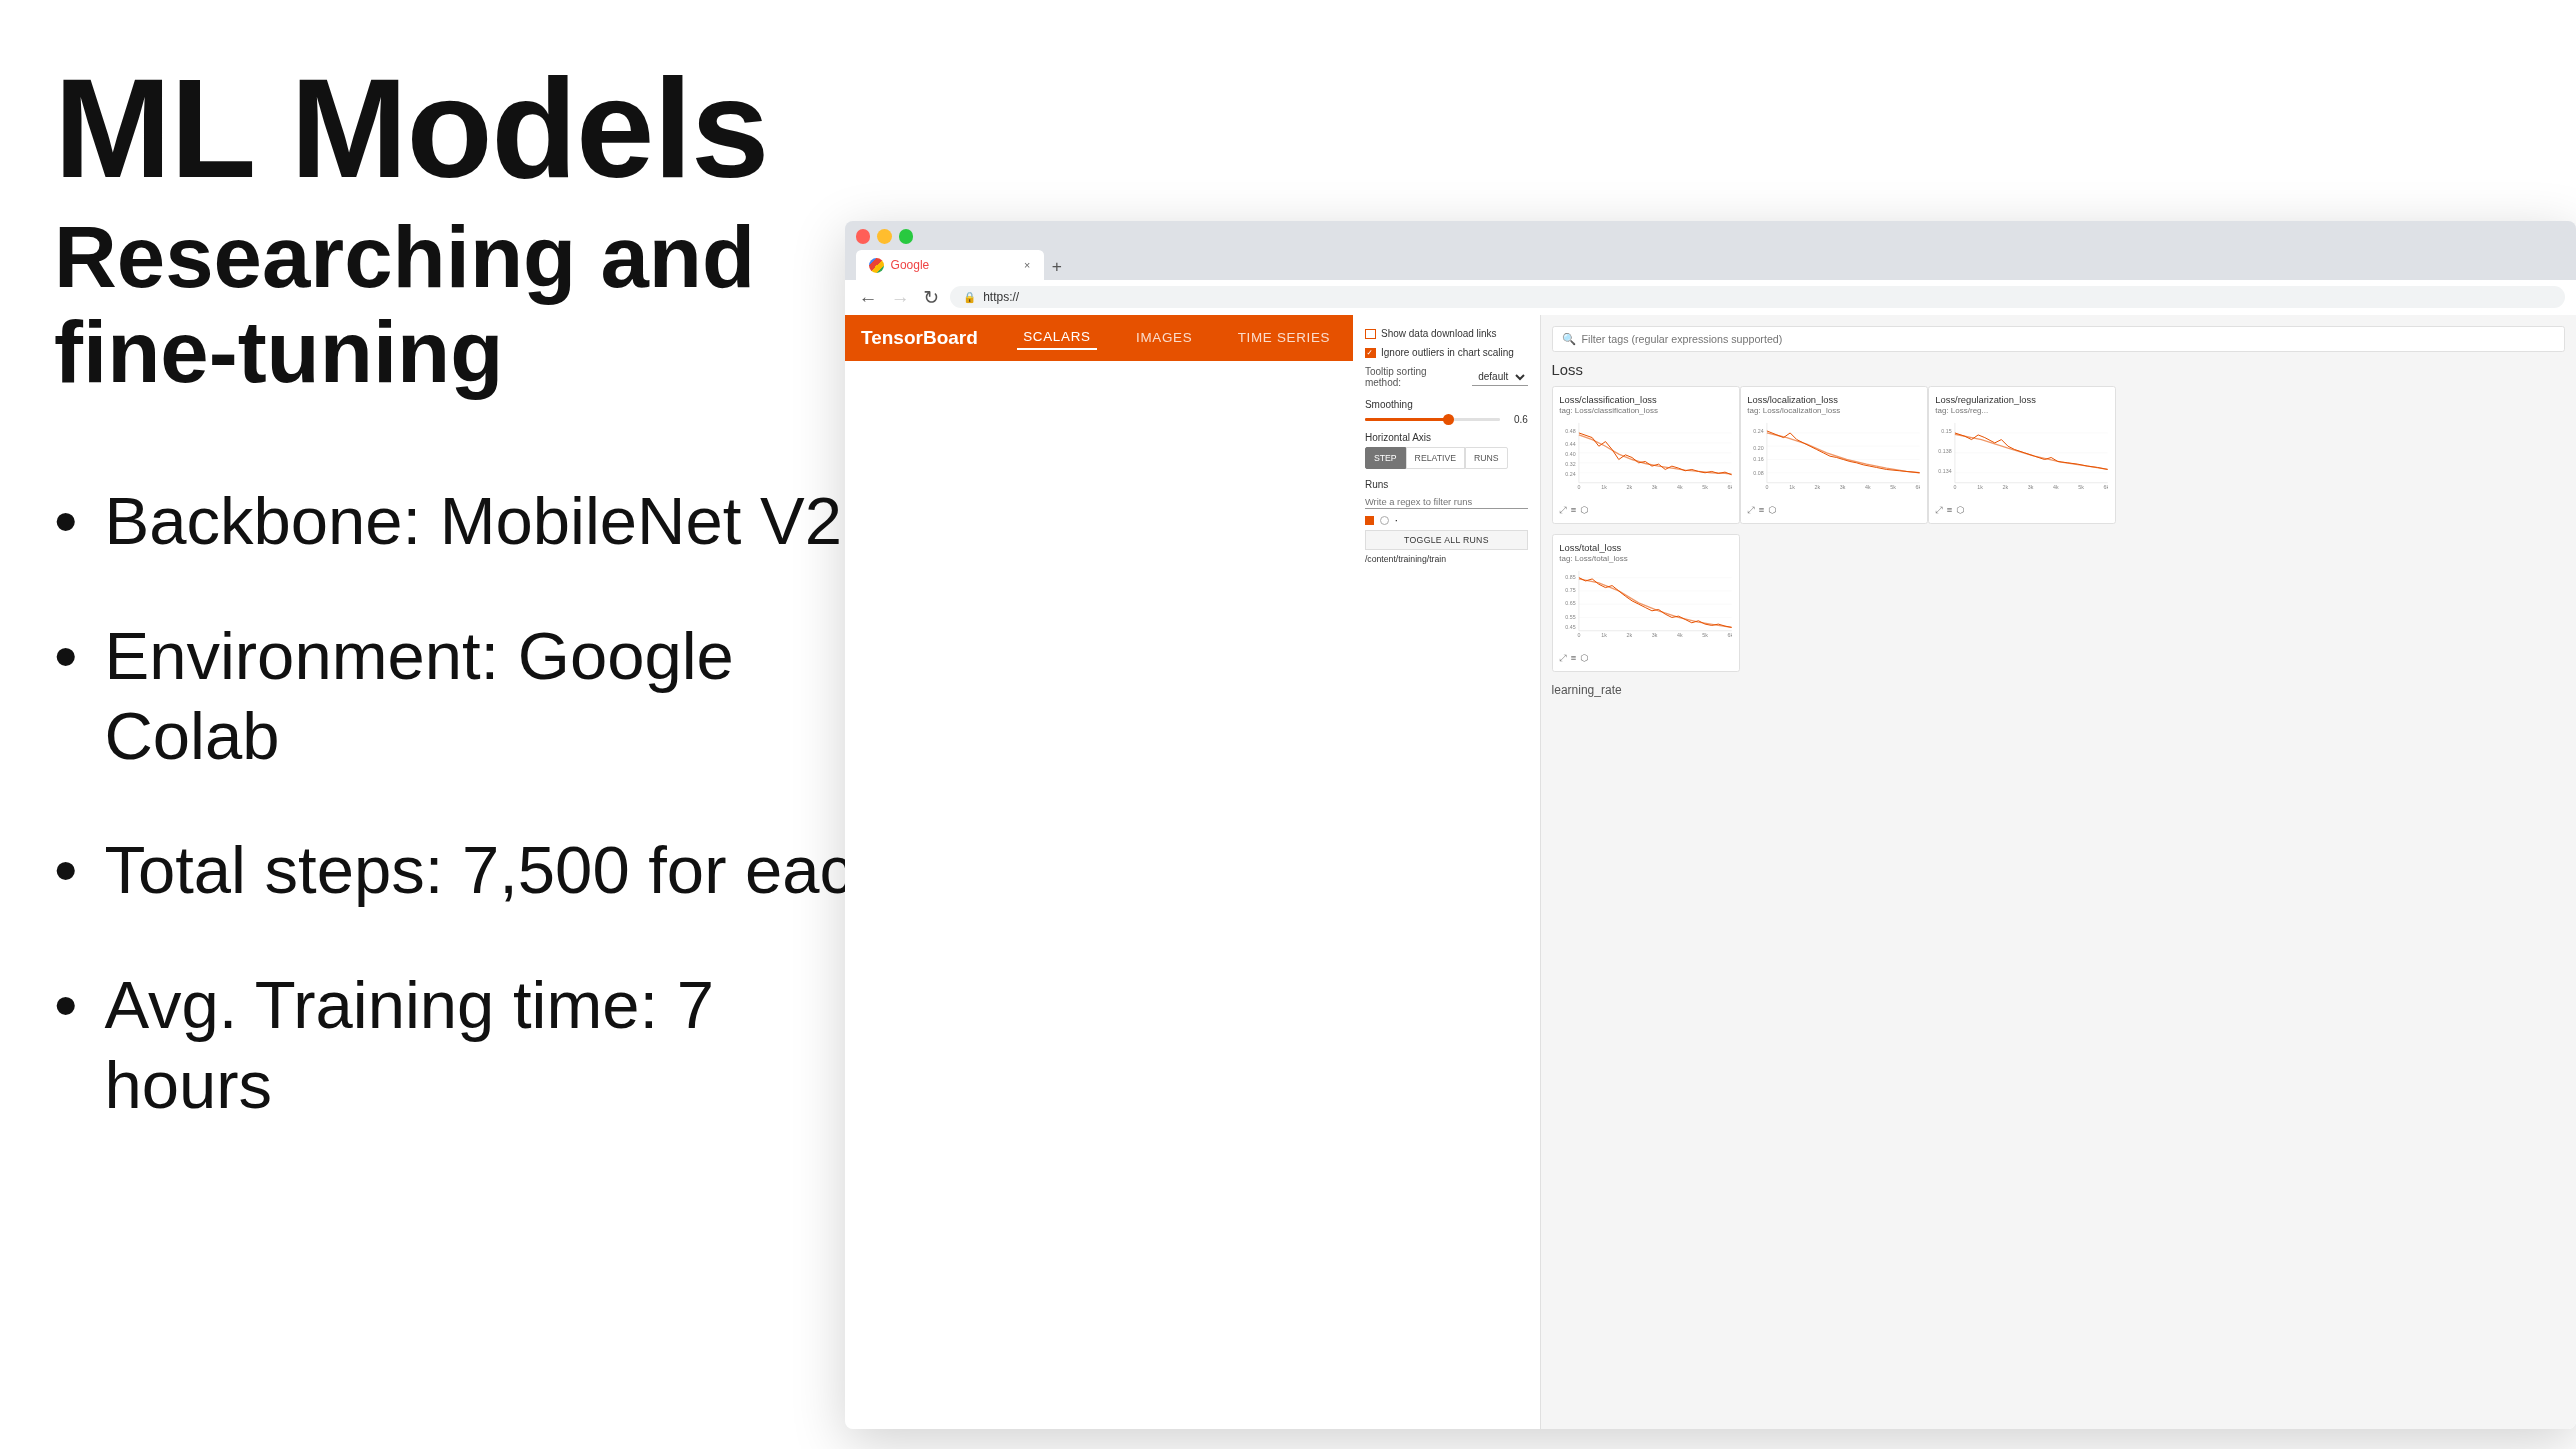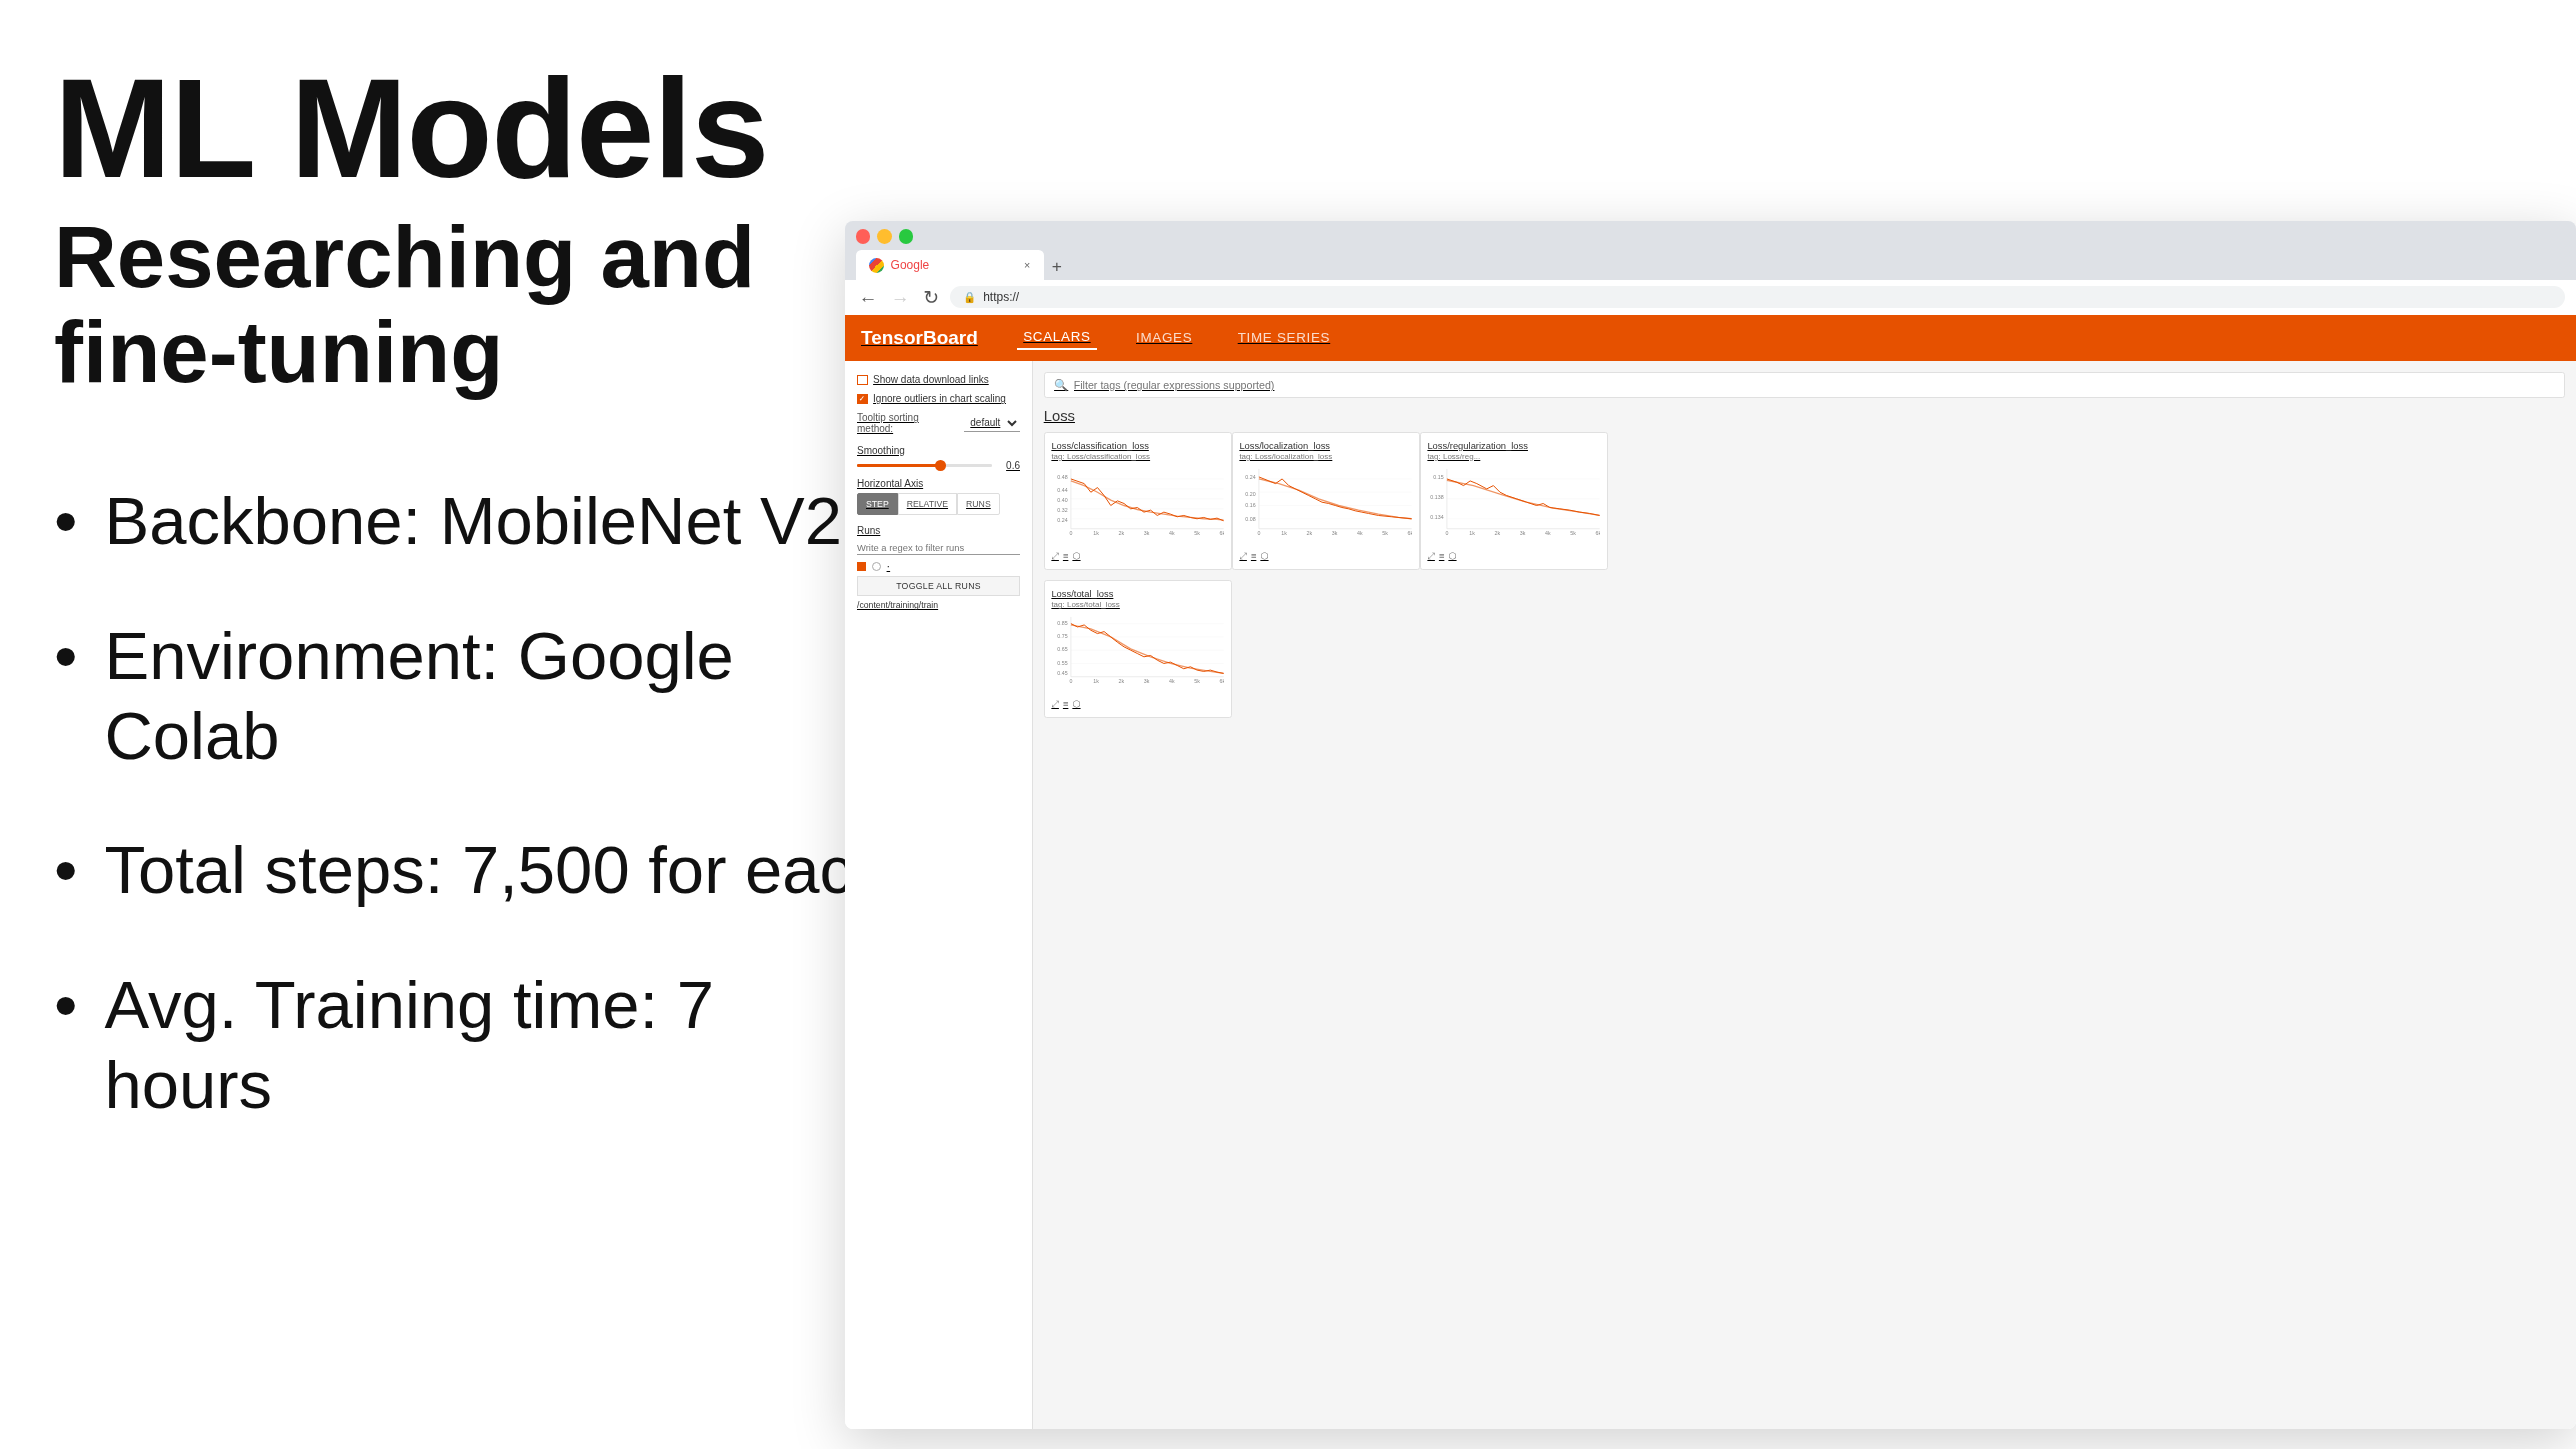--- a/index.html
+++ b/index.html
@@ -164,24 +164,23 @@
       display: flex;
       align-items: center;
       gap: 6.7px;
     }
     .lock-icon { font-size: 10.7px; color: #555; }
 
     
     .tensorboard-app {
       flex: 1;
       display: flex;
-      flex-direction: column;
+      flex-direction: row;
       background: #fff;
       overflow: hidden;
-      text-decoration: underline;
     }
 
     
     .tb-nav {
       background: #E65100;
       height: 46px;
       display: flex;
       align-items: center;
       padding: 0 16px;
       gap: 20px;
@@ -727,18 +726,19 @@
               </svg>
             </div>
             <div class="chart-footer">
               <span class="chart-icon">⤢</span>
               <span class="chart-icon">≡</span>
               <span class="chart-icon">⬡</span>
             </div>
           </div>
         </div>
 
+        <div class="learning-rate-label">learning_rate</div>
 
       </div>
     </div>
   </div>
 </div>
 
 
 </body></html>

